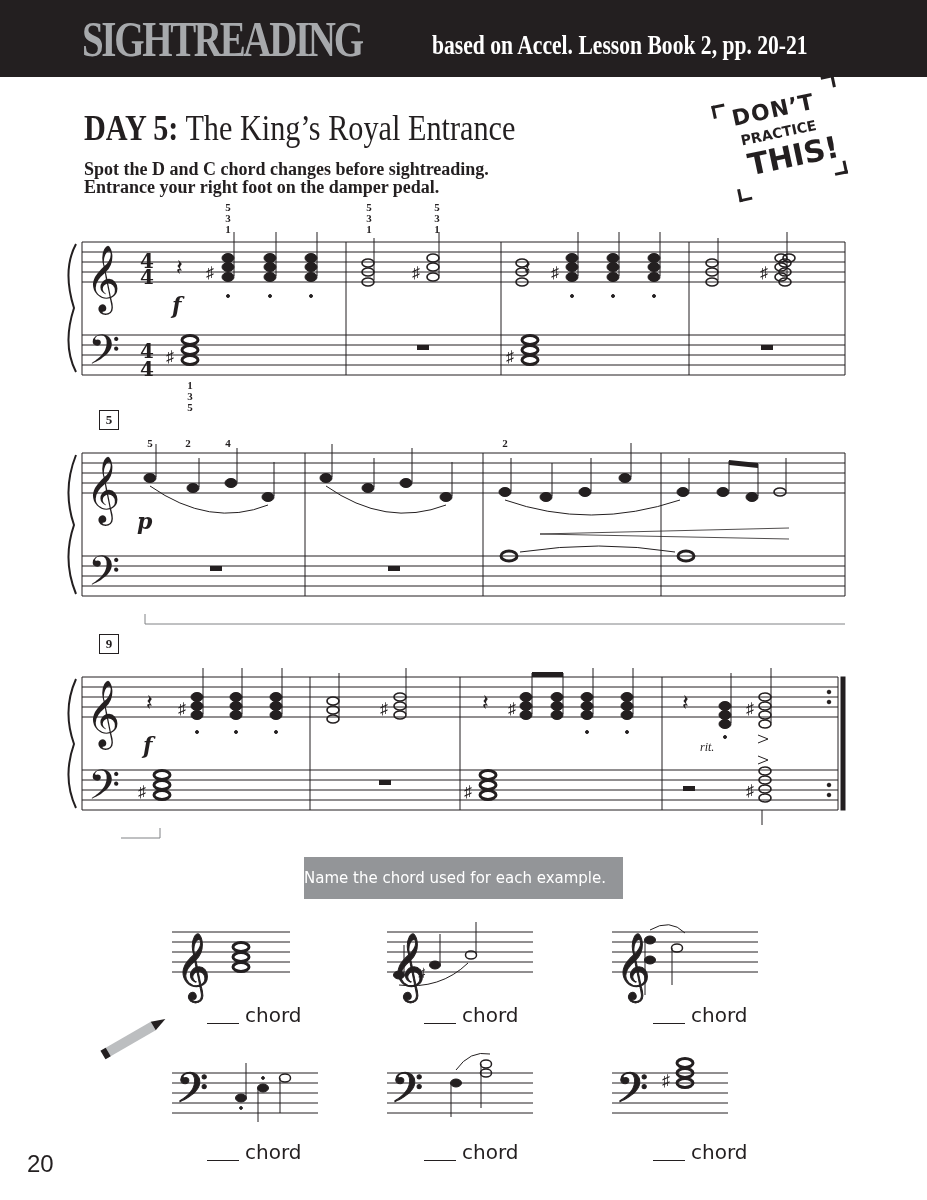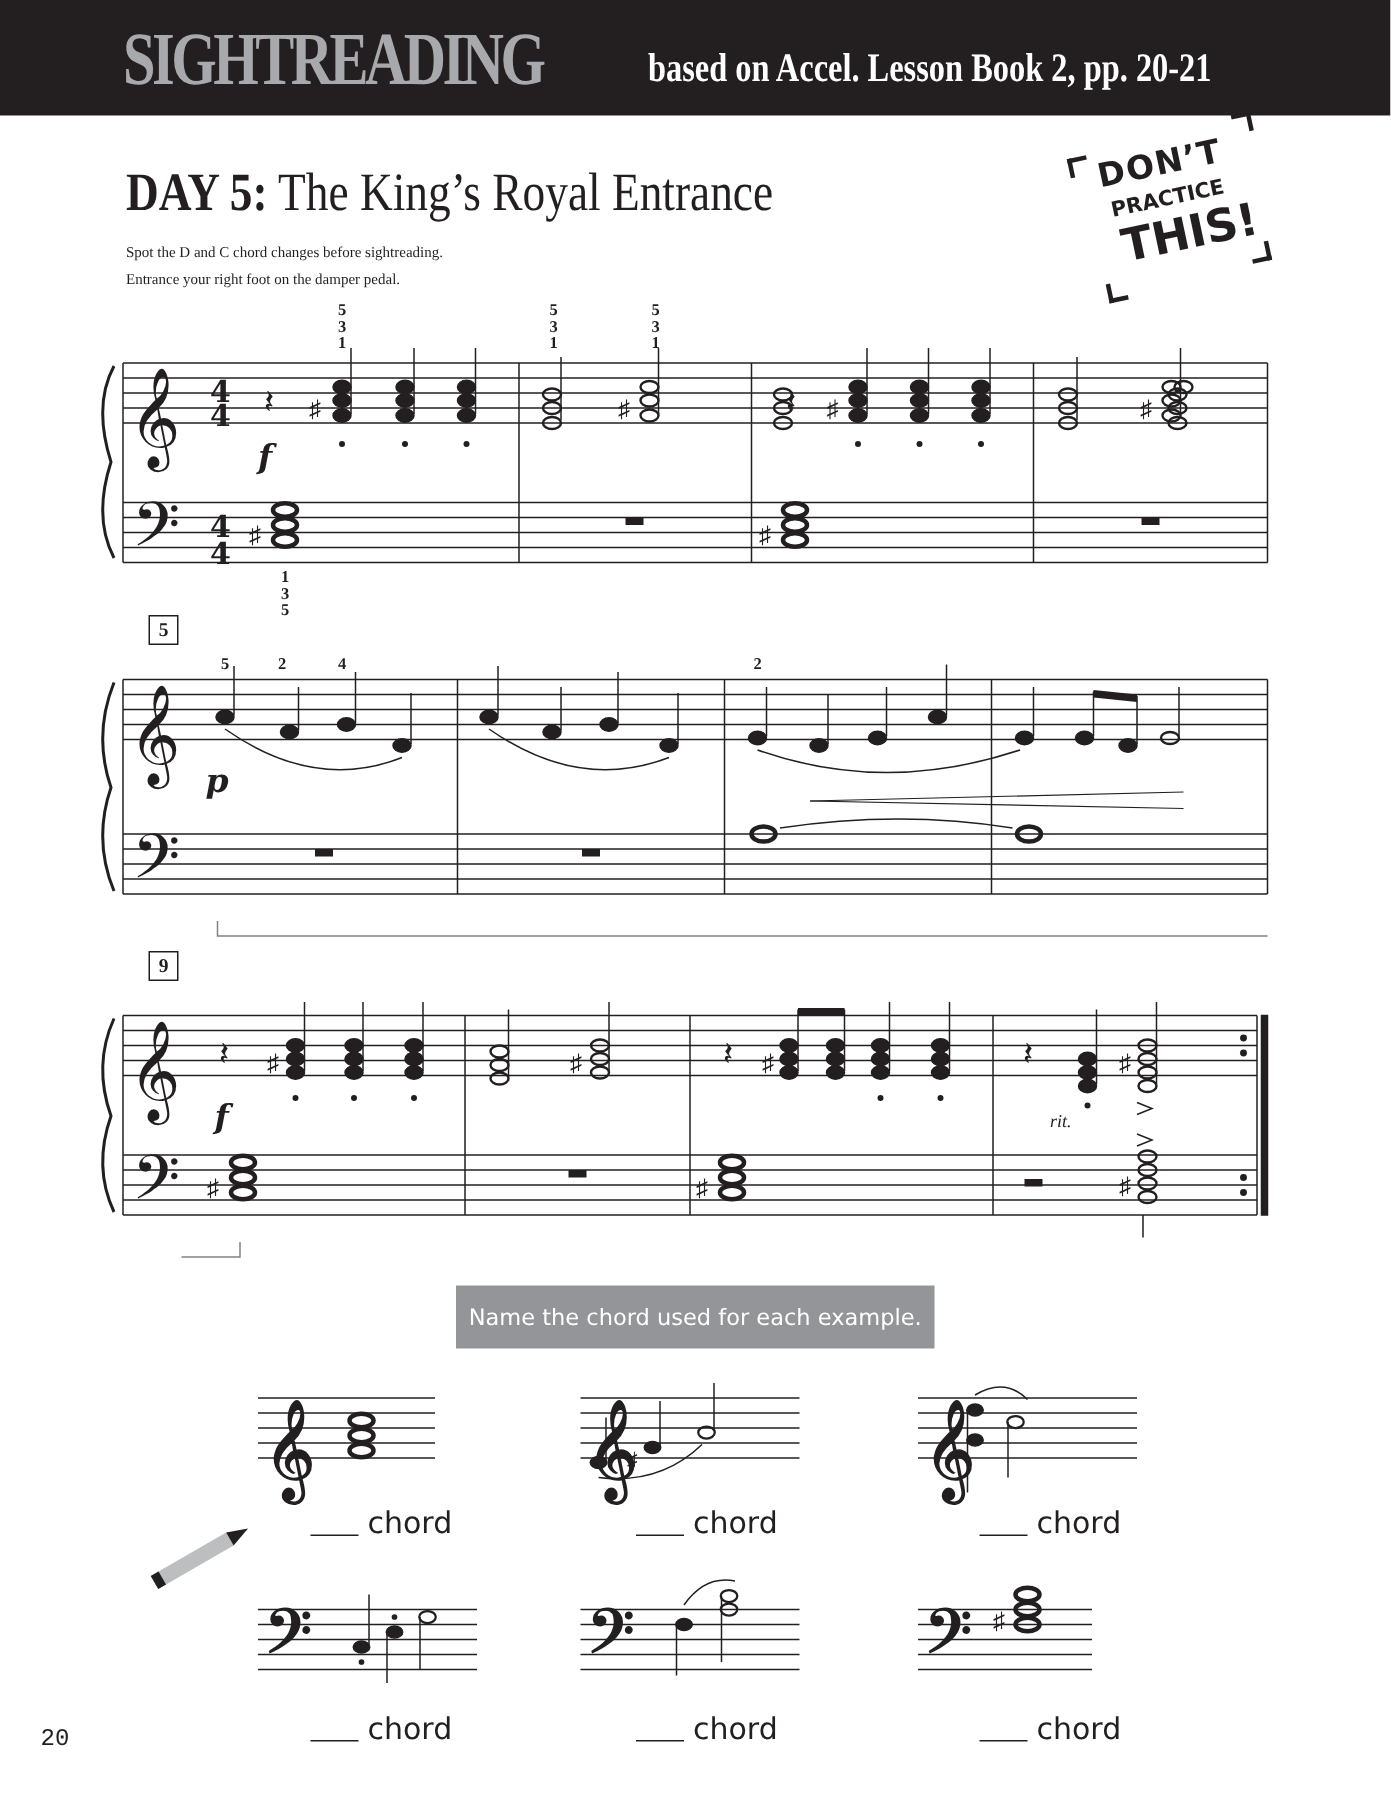--- a/index.html
+++ b/index.html
@@ -2,31 +2,31 @@
 <html><head>
 <meta charset="utf-8">
 <style>
   html, body { margin:0; padding:0; background:#fff; }
   body { width:927px; height:1200px; position:relative; overflow:hidden; font-family:"Liberation Serif", serif; color:#231f20; }
   .header { position:absolute; left:0; top:0; width:927px; height:77px; background:#231f20; }
   .header .brand { position:absolute; left:82px; top:14px; font-family:"Liberation Serif", serif; font-size:50px; line-height:50px; color:#a7a9ac; font-weight:bold; letter-spacing:-3px; transform:scaleX(0.78); transform-origin:left top; }
   .header .sub { position:absolute; left:432px; top:30px; font-size:27px; line-height:30px; color:#fff; font-weight:bold; transform:scaleX(0.8); transform-origin:left top; white-space:nowrap; }
   .title { position:absolute; left:84px; top:108px; font-size:36px; line-height:40px; white-space:nowrap; transform:scaleX(0.84); transform-origin:left top; }
   .title b { font-weight:bold; }
-  .instr { position:absolute; left:84px; top:160px; font-size:10px; line-height:18px; font-weight:normal; }
+  .instr { position:absolute; left:84px; top:160px; font-size:18px; line-height:18px; font-weight:bold; }
   .stamp { position:absolute; left:718px; top:86px; width:130px; height:110px; transform:rotate(-12deg); }
   .stamp .t1 { position:absolute; left:20px; top:10px; font-family:"DejaVu Sans", sans-serif; font-weight:bold; font-size:22px; letter-spacing:1px; }
   .stamp .t2 { position:absolute; left:24px; top:38px; font-family:"DejaVu Sans", sans-serif; font-weight:bold; font-size:14px; }
   .stamp .t3 { position:absolute; left:26px; top:54px; font-family:"DejaVu Sans", sans-serif; font-weight:bold; font-size:30px; }
   .corner { position:absolute; width:10px; height:10px; border-color:#231f20; border-style:solid; }
   svg.music { position:absolute; left:0; top:0; }
-  .banner { position:absolute; left:304px; top:857px; width:319px; height:42px; background:#939598; color:#fff; font-family:"DejaVu Sans", sans-serif; font-size:15px; line-height:42px; text-align:center; }
+  .banner { position:absolute; left:304px; top:857px; width:319px; height:42px; background:#939598; color:#fff; font-family:"DejaVu Sans", sans-serif; font-size:15px; line-height:42px; text-align:left; }
   .blank { position:absolute; font-family:"DejaVu Sans", sans-serif; font-size:20px; white-space:nowrap; }
   .blank .line { display:inline-block; width:32px; border-bottom:1.5px solid #231f20; margin-right:6px; vertical-align:-2px; }
-  .pagenum { position:absolute; left:27px; top:1150px; font-size:16px; font-family:Liberation Mono, monospace; }
+  .pagenum { position:absolute; left:27px; top:1150px; font-size:24px; font-family:Liberation Sans, sans-serif; }
   .mnum { position:absolute; width:18px; height:18px; border:1px solid #231f20; font-size:13px; font-weight:bold; text-align:center; line-height:18px; }
   .txt { position:absolute; font-weight:bold; font-size:11px; line-height:11px; text-align:center; }
   .dyn { position:absolute; font-style:italic; font-weight:bold; font-size:22px; font-family:"DejaVu Serif", serif; }
   .rit { position:absolute; font-style:italic; font-size:12px; }
 </style>
 </head>
 <body>
 
 <div class="header">
   <div class="brand">SIGHTREADING</div>

